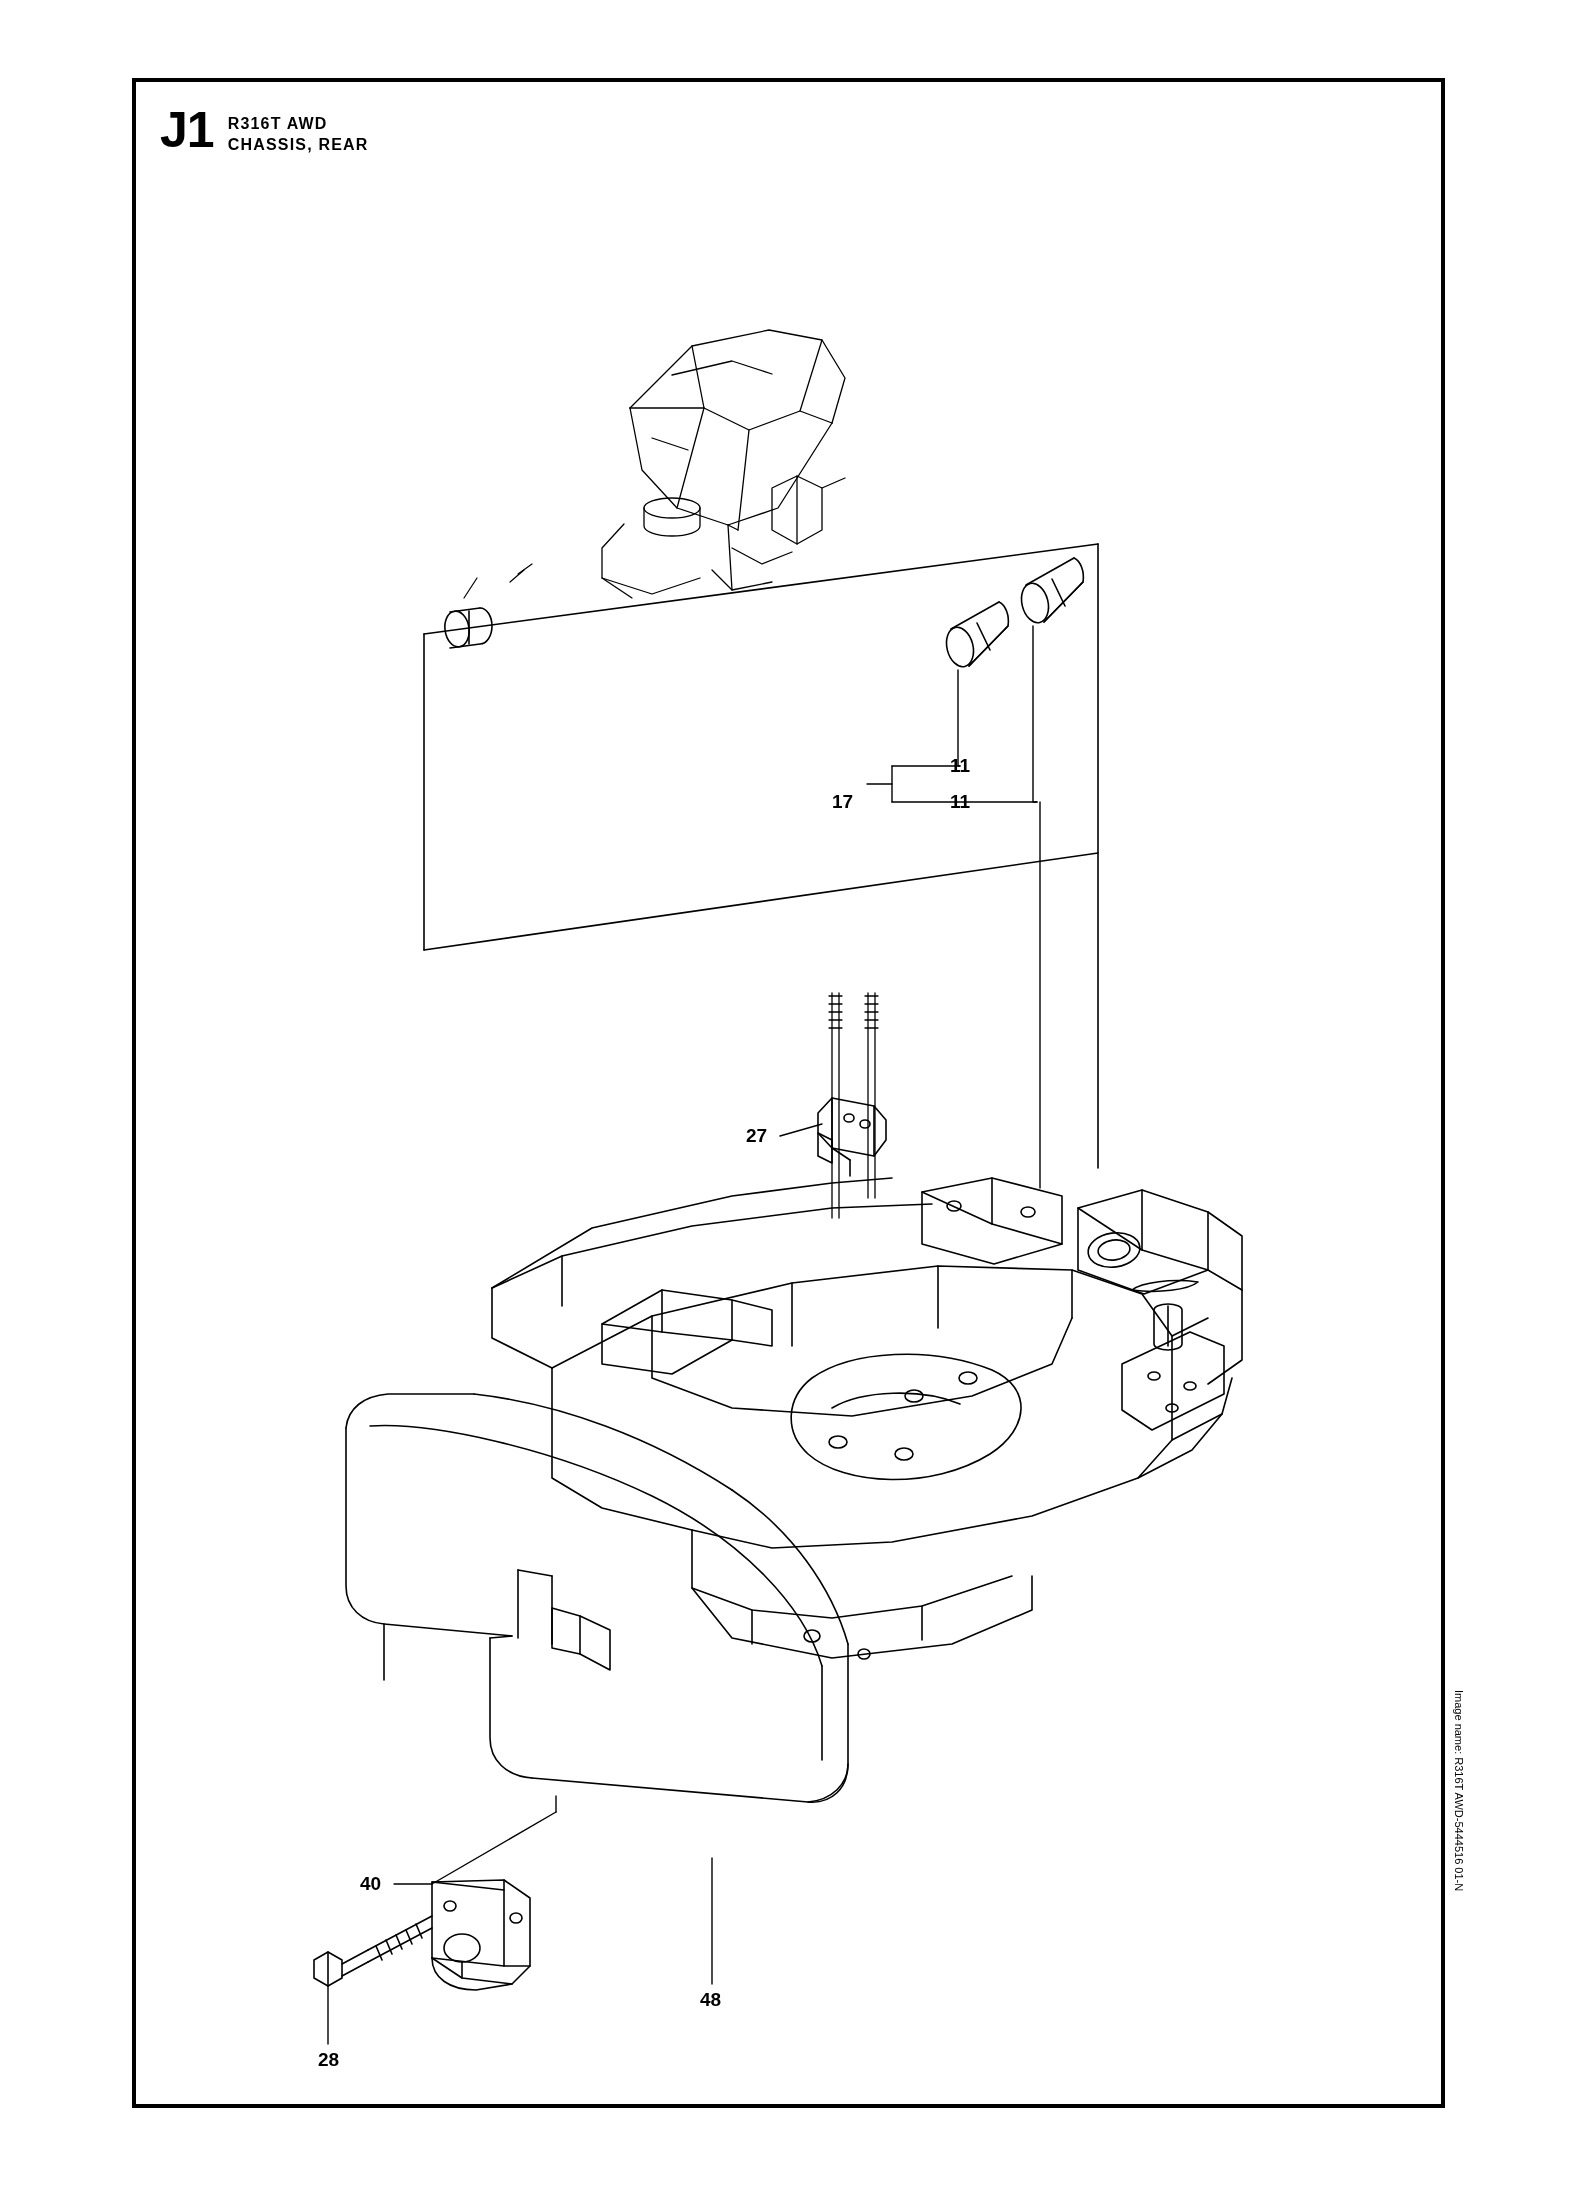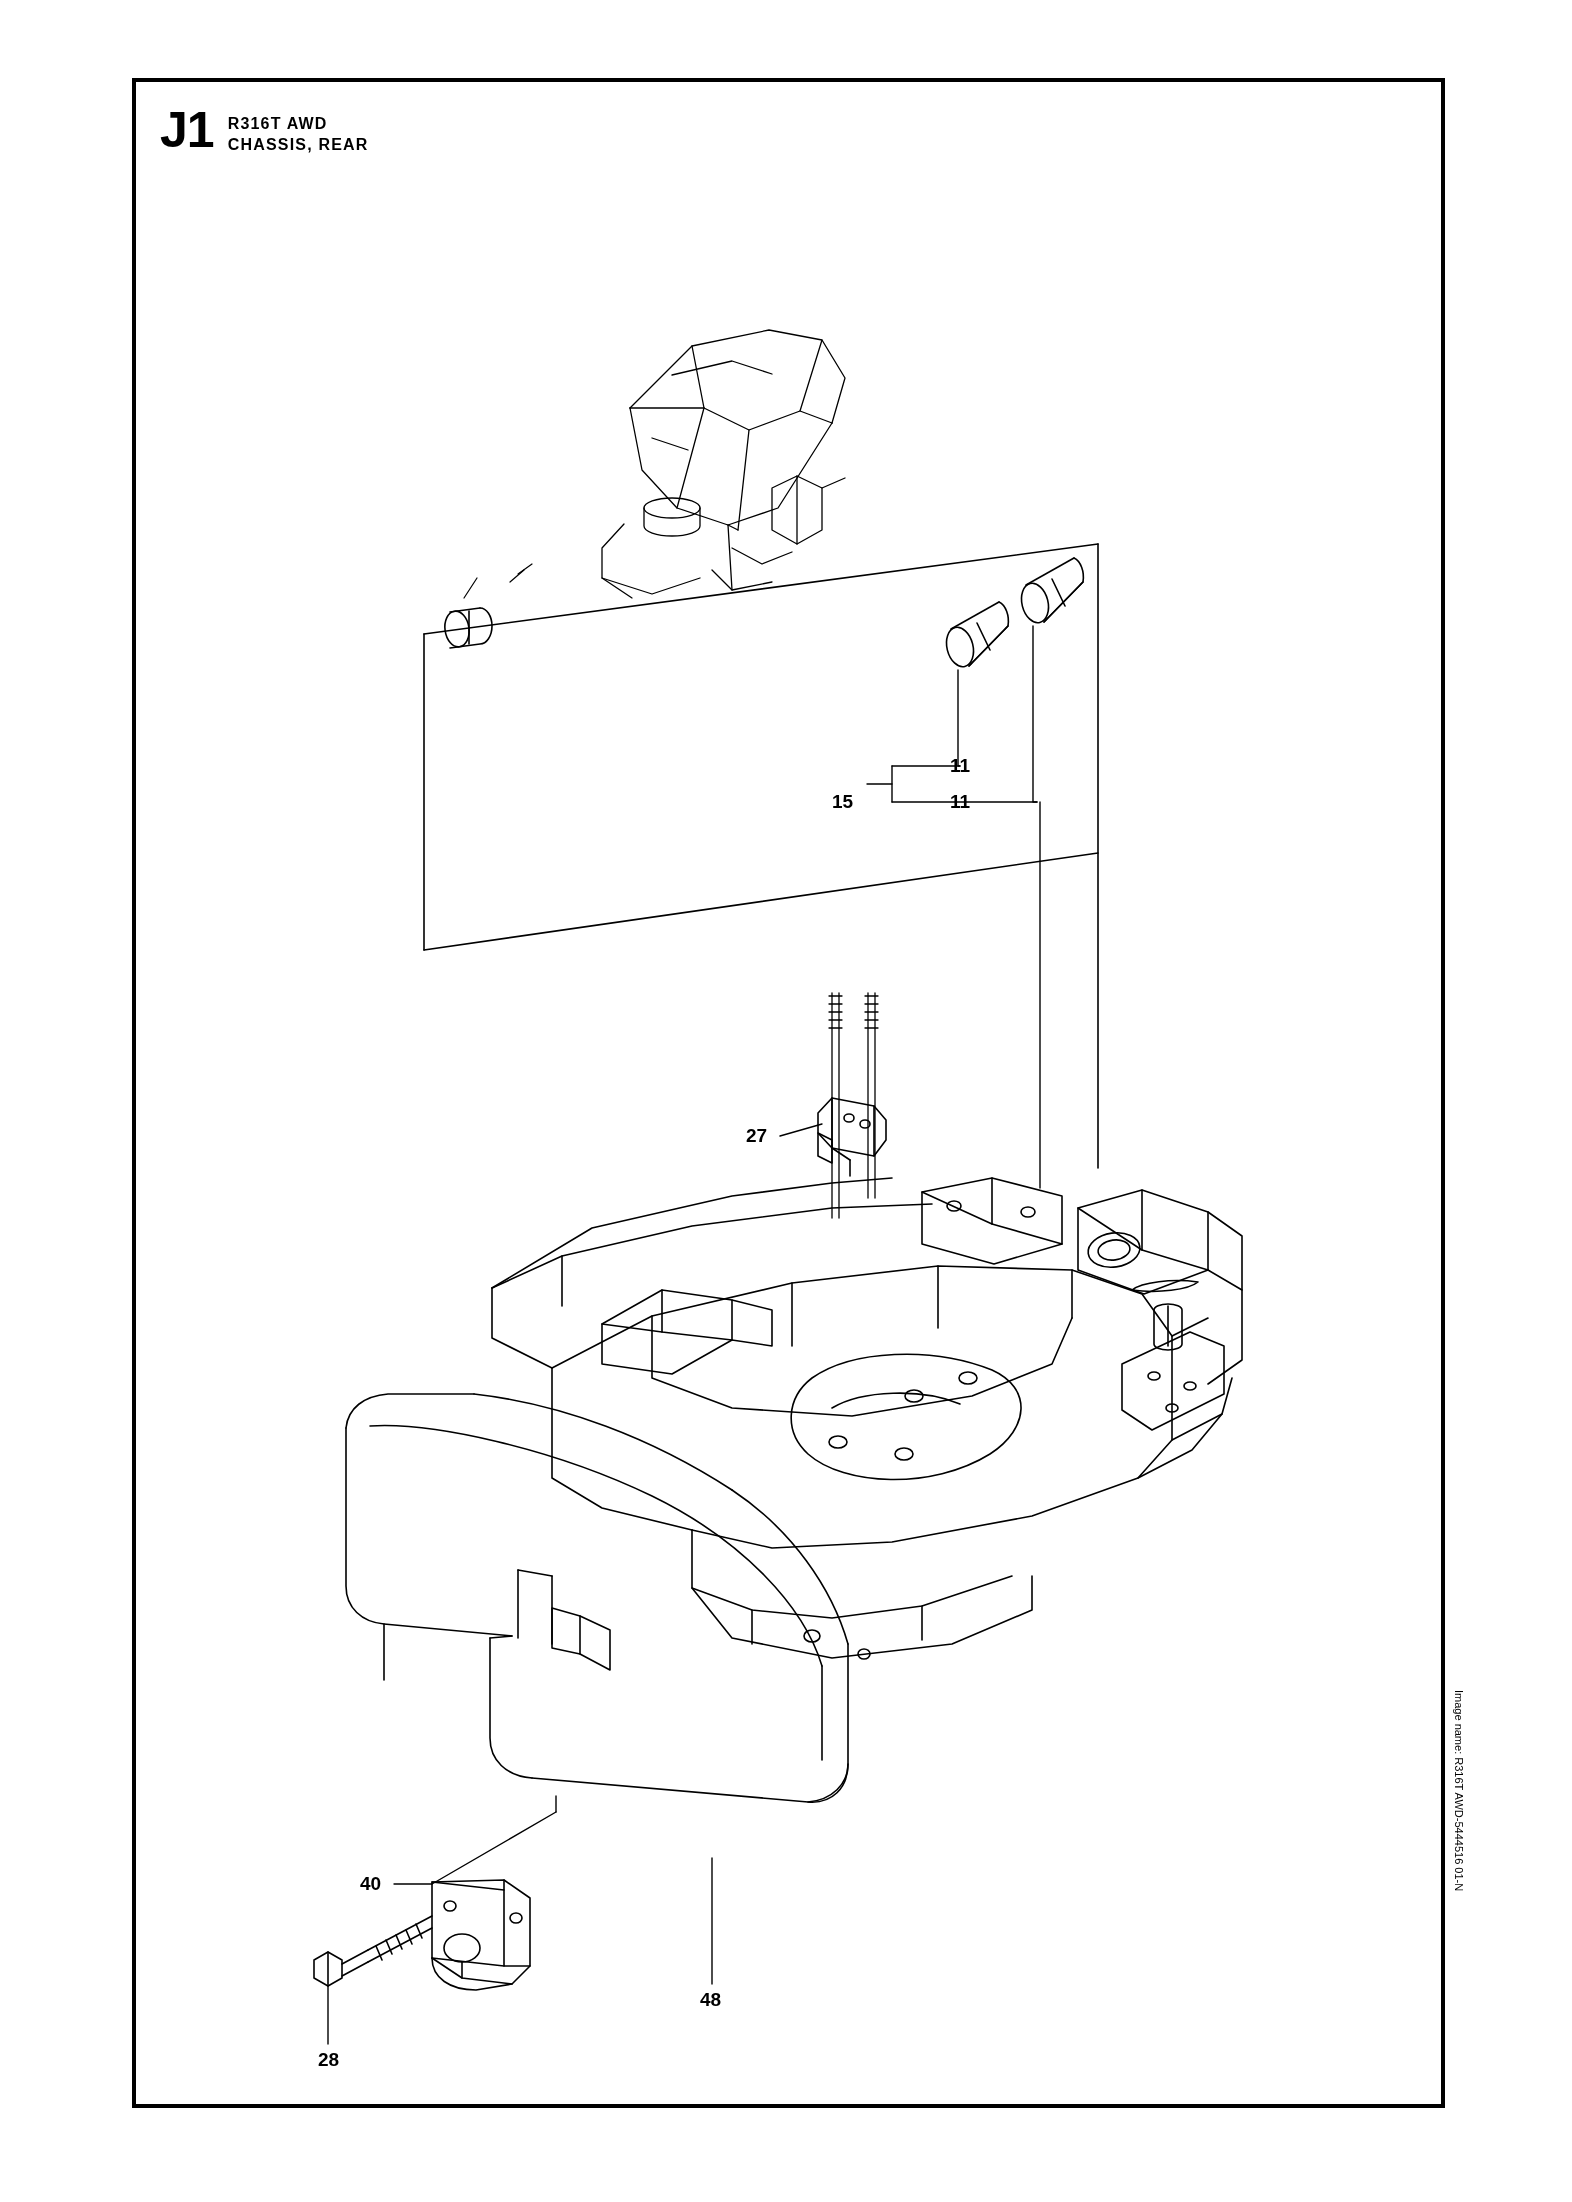--- a/index.html
+++ b/index.html
@@ -336,21 +336,21 @@
         </g>
 
         <g stroke-width="1.4">
           <path d="M580 1780 L580 1906"></path>
         </g>
 
       </g>
     </svg>
 
     <div class="callout" style="left:818px; top:678px;">11</div>
-    <div class="callout" style="left:700px; top:714px;">15</div>
+    <div class="callout" style="left:700px; top:714px;">17</div>
     <div class="callout" style="left:818px; top:714px;">11</div>
     <div class="callout" style="left:614px; top:1048px;text-align:right;">27</div>
     <div class="callout" style="left:228px; top:1796px;">40</div>
     <div class="callout" style="left:186px; top:1972px;">28</div>
     <div class="callout" style="left:568px; top:1912px;">48</div>
   </div>
 
 </div>
 
 </body></html>

